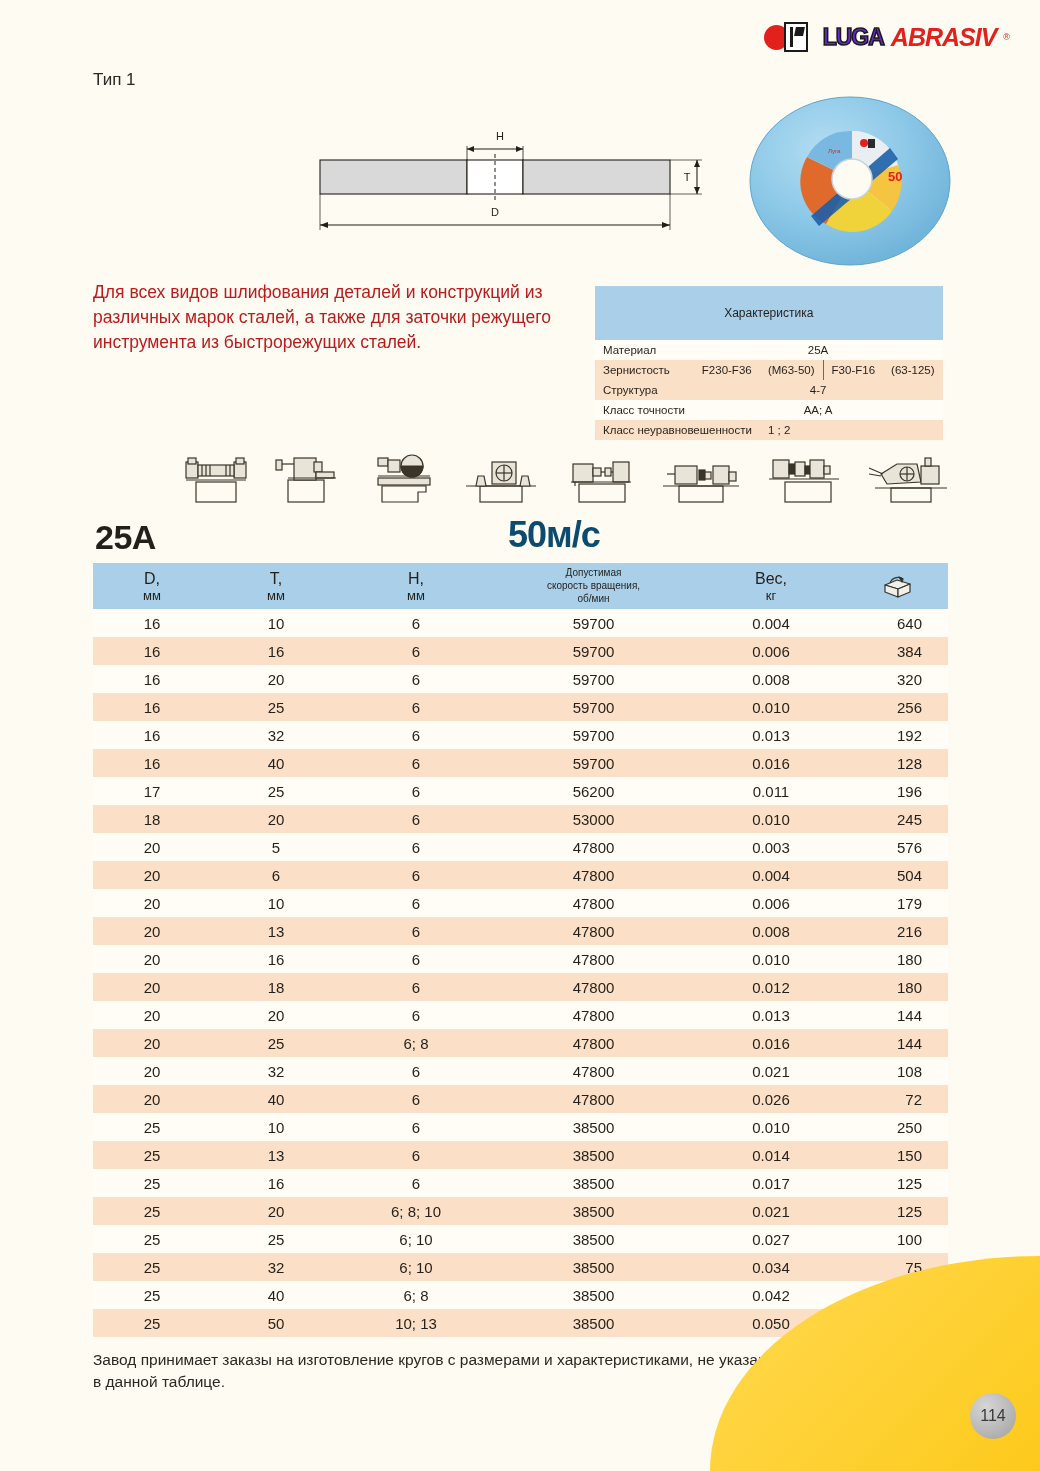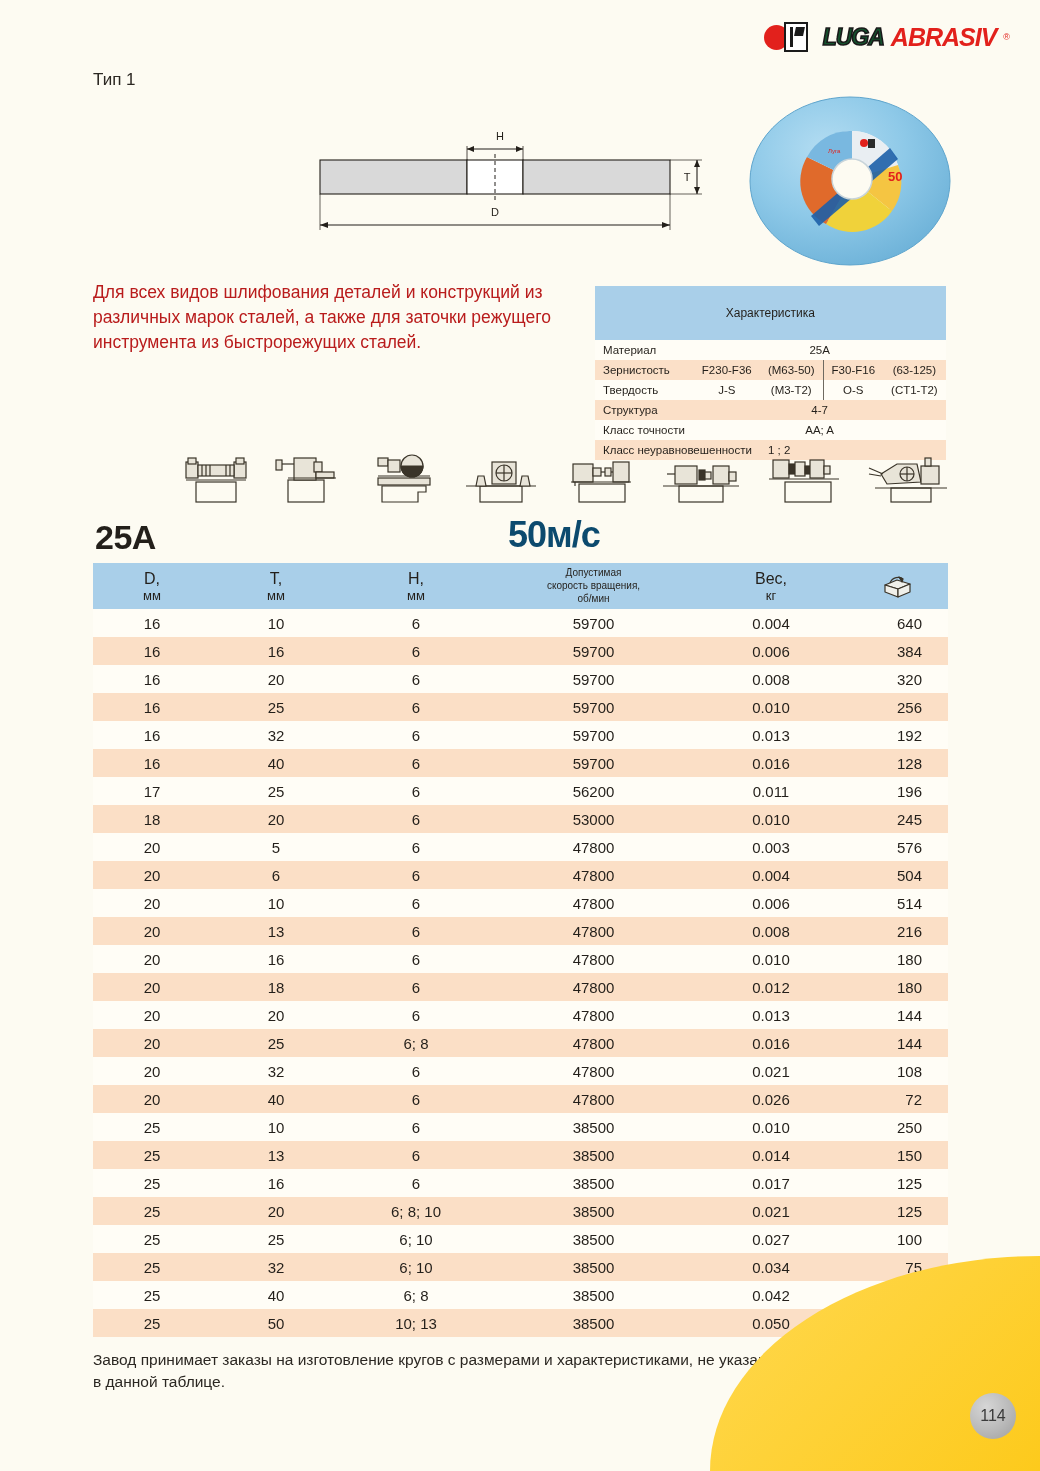--- a/index.html
+++ b/index.html
@@ -50,22 +50,21 @@
     content: ""; position: absolute;
     left: 4px; top: 3px; width: 3px; height: 20px; background: #1a1a1a;
   }
   .logo-flag::after {
     content: ""; position: absolute;
     left: 9px; top: 3px; width: 9px; height: 9px;
     background: #1a1a1a; transform: skewX(-12deg);
   }
   .logo-luga {
     font-size: 23px; font-weight: bold; letter-spacing: -1px;
-    color: #14532d; -webkit-text-stroke: 1.6px #1a1a1a;
-    font-style: italic;
+    color: #6d28d9; -webkit-text-stroke: 1.6px #1a1a1a;
   }
   .logo-abrasiv {
     font-size: 25px; font-weight: bold; letter-spacing: -1px;
     color: #e2211c; font-style: italic;
   }
   .logo-reg { font-size: 9px; color: #e2211c; vertical-align: super; }
 
   
   .page-title {
     position: absolute; left: 93px; top: 70px;
@@ -250,27 +249,20 @@
     <tr class="char-row-even">
       <td class="ct-label">Материал</td>
       <td class="ct-val" colspan="4">25A</td>
     </tr>
     <tr class="char-row-odd">
       <td class="ct-label">Зернистость</td>
       <td class="ct-val">F230-F36</td>
       <td class="ct-val">(M63-50)</td>
       <td class="ct-val ct-sep">F30-F16</td>
       <td class="ct-val">(63-125)</td>
-    </tr>
-    <tr class="char-row-even">
-      <td class="ct-label">Твердость</td>
-      <td class="ct-val">J-S</td>
-      <td class="ct-val">(M3-T2)</td>
-      <td class="ct-val ct-sep">O-S</td>
-      <td class="ct-val">(CT1-T2)</td>
     </tr>
     <tr class="char-row-odd">
       <td class="ct-label">Структура</td>
       <td class="ct-val" colspan="4">4-7</td>
     </tr>
     <tr class="char-row-even">
       <td class="ct-label">Класс точности</td>
       <td class="ct-val" colspan="4">AA; A</td>
     </tr>
     <tr class="char-row-odd">
@@ -512,21 +504,21 @@
         <td class="col-v">47800</td>
         <td class="col-w">0.004</td>
         <td class="col-b">504</td>
       </tr>
       <tr class="row-white">
         <td class="col-d">20</td>
         <td class="col-t">10</td>
         <td class="col-h">6</td>
         <td class="col-v">47800</td>
         <td class="col-w">0.006</td>
-        <td class="col-b">514</td>
+        <td class="col-b">179</td>
       </tr>
       <tr class="row-peach">
         <td class="col-d">20</td>
         <td class="col-t">13</td>
         <td class="col-h">6</td>
         <td class="col-v">47800</td>
         <td class="col-w">0.008</td>
         <td class="col-b">216</td>
       </tr>
       <tr class="row-white">

